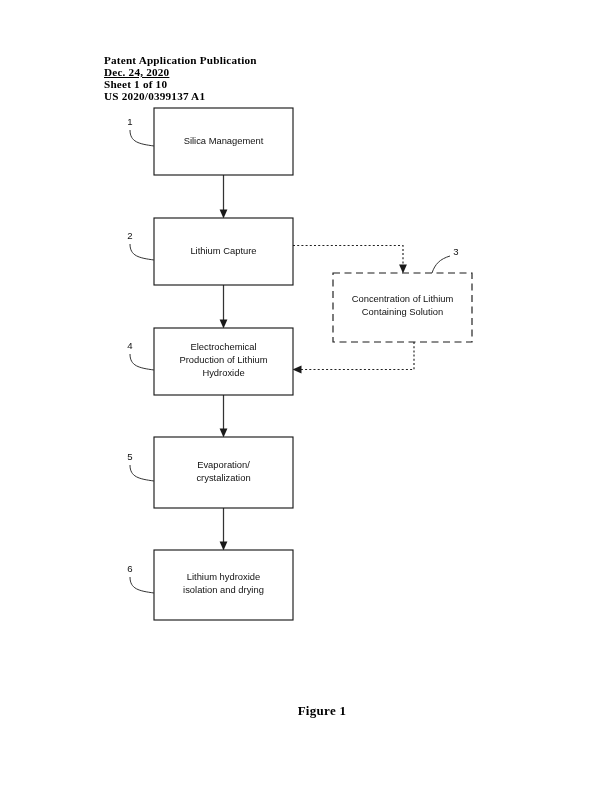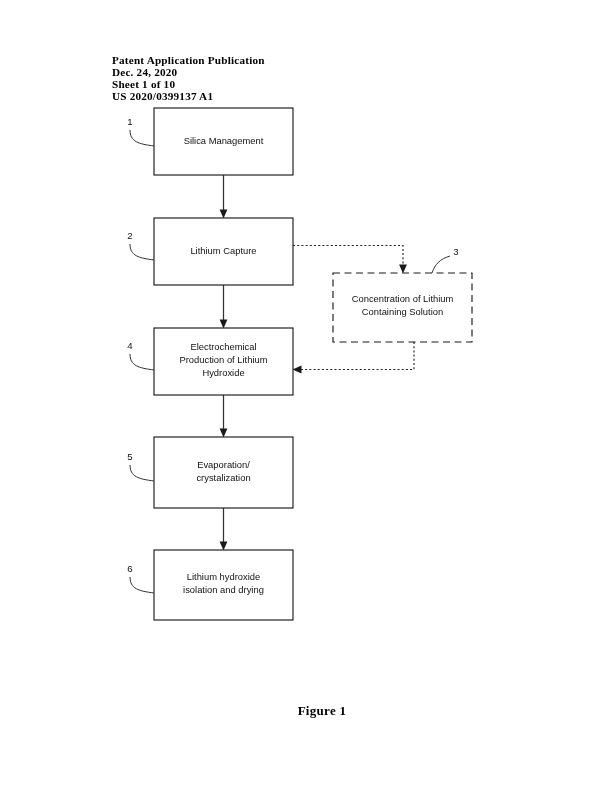--- a/index.html
+++ b/index.html
@@ -25,23 +25,23 @@
     display: flex;
     flex-direction: column;
     align-items: baseline;
     font-family: "Liberation Serif", serif;
     font-weight: bold;
     font-size: 11.2px;
     letter-spacing: 0.2px;
     white-space: nowrap;
   }
   .hdr-pub      { flex: 0 0 auto; }
-  .hdr-date     { flex: 0 0 auto; margin-left: 10px; }
+  .hdr-date     { flex: 0 0 auto; margin-left: 10px; text-decoration: underline; }
   .hdr-sheet    { flex: 0 0 auto; margin-left: 24px; }
-  .hdr-patno    { flex: 0 0 auto; margin-left: 40px; }
+  .hdr-patno    { flex: 0 0 auto; margin-left: 32px; }
 
   
   .figure-area {
     position: absolute;
     top: 0;
     left: 0;
     width: 612px;
     height: 792px;
   }
   svg.flow {

